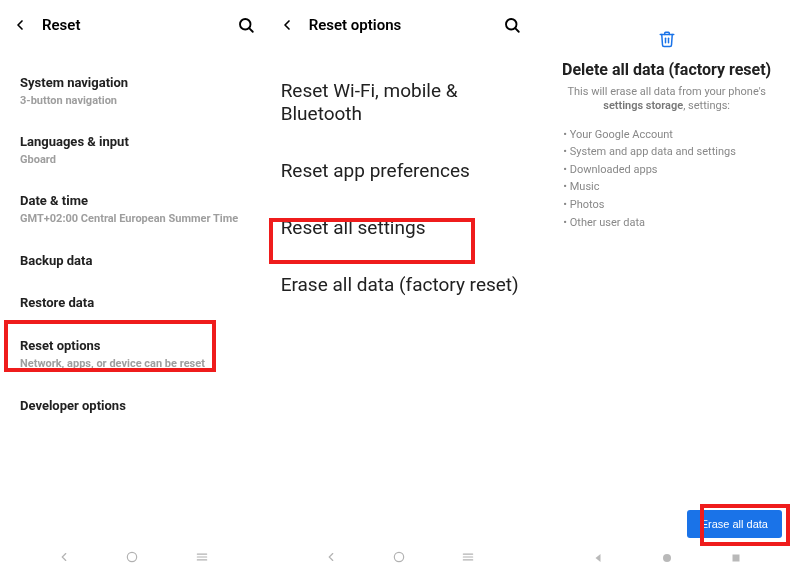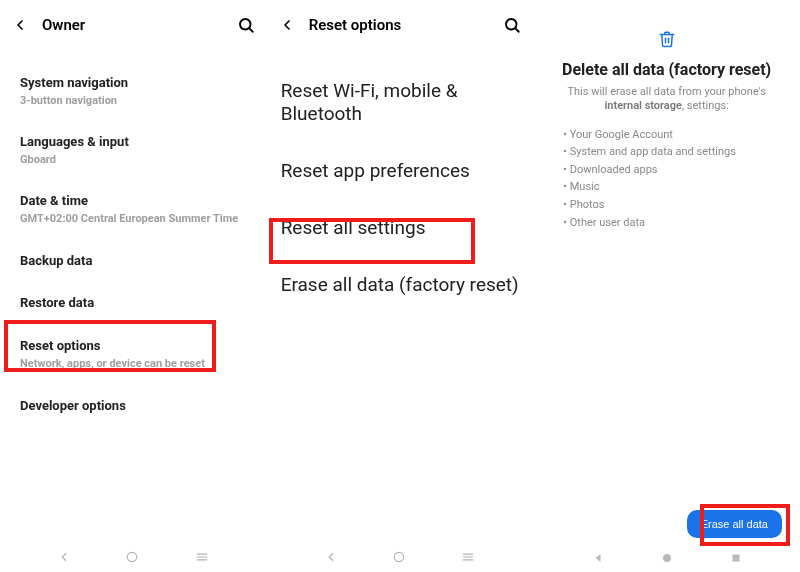--- a/index.html
+++ b/index.html
@@ -93,21 +93,21 @@
       content: "• ";
     }
     .erase-btn {
       position: absolute;
       bottom: 34px;
       right: 18px;
       background: #1a73e8;
       color: #fff;
       font-size: 11px;
       padding: 8px 14px;
-      border-radius: 10px;
+      border-radius: 3px;
       border: none;
     }
     .navbar {
       position: absolute;
       bottom: 0;
       left: 0;
       right: 0;
       height: 28px;
       display: flex;
       justify-content: space-around;
@@ -120,21 +120,21 @@
 <body>
 
 <div class="panel">
   <div class="header">
     <div class="header-left">
       <span class="back-arrow">
         <svg width="16" height="16" viewBox="0 0 24 24" fill="none" stroke="#000" stroke-width="2.5" stroke-linecap="round" stroke-linejoin="round">
             <polyline points="15 18 9 12 15 6"></polyline>
           </svg>
       </span>
-      <span class="header-title">Owner</span>
+      <span class="header-title">Reset</span>
     </div>
     <span class="search-ic">
       <svg width="18" height="18" viewBox="0 0 24 24" fill="none" stroke="#000" stroke-width="2.5" stroke-linecap="round">
           <circle cx="11" cy="11" r="7"></circle>
           <line x1="21" y1="21" x2="16.5" y2="16.5"></line>
         </svg>
     </span>
   </div>
   <div class="content">
     <div class="item">
@@ -235,21 +235,21 @@
     <svg width="18" height="18" viewBox="0 0 24 24" fill="none" stroke="#1a73e8" stroke-width="2" stroke-linecap="round" stroke-linejoin="round">
         <polyline points="3 6 5 6 21 6"></polyline>
         <path d="M19 6l-1 14a2 2 0 0 1-2 2H8a2 2 0 0 1-2-2L5 6"></path>
         <path d="M10 11v6"></path>
         <path d="M14 11v6"></path>
         <path d="M9 6V4a1 1 0 0 1 1-1h4a1 1 0 0 1 1 1v2"></path>
       </svg>
   </div>
   <div class="p3-title">Delete all data (factory reset)</div>
   <div class="p3-desc">
-    <span>This will erase all data from your phone's </span><span class="bold">internal storage</span><span>, settings:</span>
+    <span>This will erase all data from your phone's </span><span class="bold">settings storage</span><span>, settings:</span>
   </div>
   <div class="p3-list">
     <div class="p3-list-item">Your Google Account</div>
     <div class="p3-list-item">System and app data and settings</div>
     <div class="p3-list-item">Downloaded apps</div>
     <div class="p3-list-item">Music</div>
     <div class="p3-list-item">Photos</div>
     <div class="p3-list-item">Other user data</div>
   </div>
   <button class="erase-btn">Erase all data</button>

